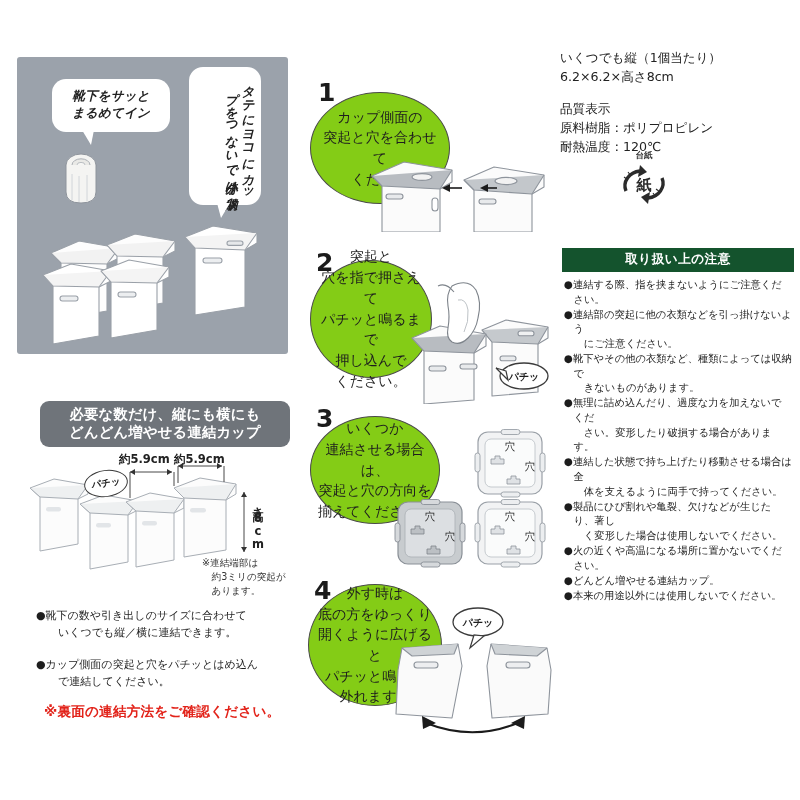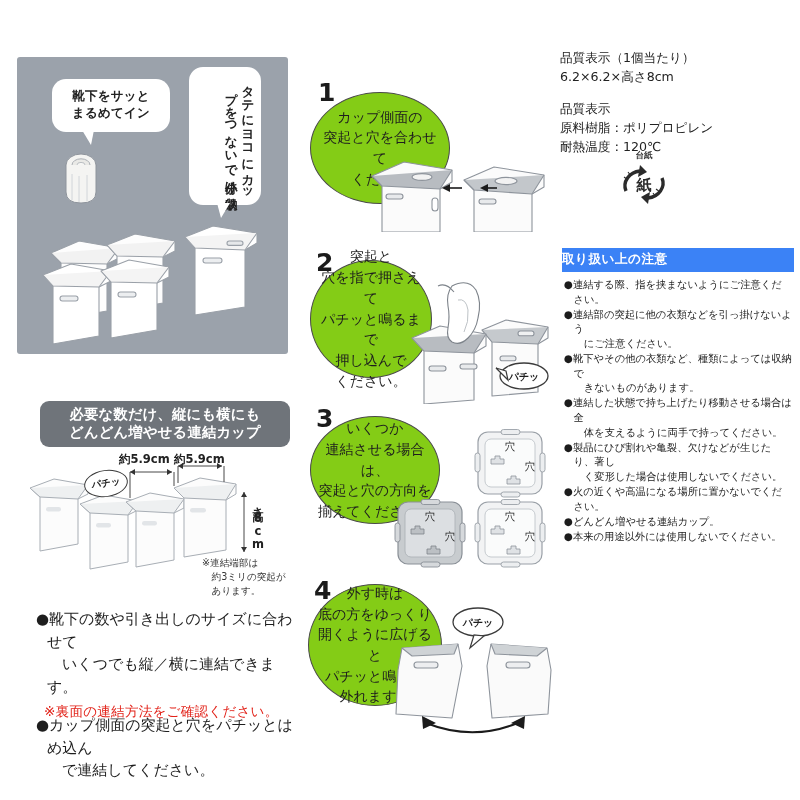--- a/index.html
+++ b/index.html
@@ -14,20 +14,21 @@
 
   
   .abs { position: absolute; }
 
   
   .photo-panel {
     left: 17px; top: 57px; width: 271px; height: 297px;
     background: #9ba2ab;
     border-radius: 3px;
     overflow: hidden;
+    font-style: italic;
   }
 
   .bubble {
     position: absolute;
     background: #ffffff;
     border-radius: 14px;
     color: #222;
     line-height: 1.35;
     text-align: center;
   }
@@ -102,27 +103,27 @@
     color: #222;
     transform: rotate(-8deg);
   }
   .note-small {
     position: absolute; font-size: 9.6px; line-height: 1.45; color: #333;
   }
 
   
   .bullets-left {
     left: 36px; top: 608px; width: 262px;
-    font-size: 15px; line-height: 1.5; color: #1e1e1e;
+    font-size: 11px; line-height: 1.5; color: #1e1e1e;
   }
   .bullets-left .bl { margin-bottom: 1px; text-indent: -11px; padding-left: 11px; }
 
   .red-note {
     left: 44px; top: 703px; width: 256px;
-    color: #e2231a; font-size: 13.6px; font-weight: 400;
+    color: #e2231a; font-size: 13.6px; font-weight: 700;
     letter-spacing: .2px;
   }
 
   
   .mid-title {
     left: 303px; top: 45px;
     font-size: 17.5px; font-weight: 700; color: #2a2a2a; letter-spacing: .4px;
   }
 
   .step { position: absolute; }
@@ -150,21 +151,22 @@
 
   .recycle { left: 614px; top: 150px; width: 60px; }
   .recycle-cap {
     font-size: 8.5px; text-align: center; color: #333; margin-bottom: 1px; font-weight: 600;
   }
 
   .caution-box {
     left: 562px; top: 248px; width: 232px;
   }
   .caution-head {
-    background: #3b82f6; color: #fff;
+    background: #14532d; color: #fff;
+    text-align: center;
     font-size: 12.6px; font-weight: 700;
     padding: 3px 0 4px;
     letter-spacing: .5px;
   }
   .caution-list {
     padding: 5px 2px 0 2px;
     font-size: 10.3px; line-height: 1.42; color: #1c1c1c;
   }
   .caution-list .cl {
     text-indent: -9.5px; padding-left: 9.5px; margin-bottom: 0.5px;
@@ -424,21 +426,21 @@
         <polygon points="82,31 78,44 92,32" fill="#fff" stroke="#3b3b3b" stroke-width="1.2"></polygon>
         <text x="86" y="22" font-size="10" font-weight="bold" text-anchor="middle" font-family="DejaVu Sans, sans-serif" fill="#1e1e1e">パチッ</text>
       </g>
       <path d="M34 119 Q82 138 128 118" stroke="#1b1b1b" stroke-width="2" fill="none"></path>
       <polygon points="30,112 44,119 31,125" fill="#1b1b1b"></polygon>
       <polygon points="133,112 119,119 132,125" fill="#1b1b1b"></polygon>
     </svg>
   </div>
 
   <div class="abs spec">
-    <div>品質表示（1個当たり）</div>
+    <div>いくつでも縦（1個当たり）</div>
     <div>6.2×6.2×高さ8cm</div>
     <div class="sp-gap"></div>
     <div>品質表示</div>
     <div>原料樹脂：ポリプロピレン</div>
     <div>耐熱温度：120℃</div>
   </div>
 
   <div class="abs recycle">
     <div class="recycle-cap">台紙</div>
     <svg width="60" height="42" viewBox="0 0 60 42">
@@ -459,20 +461,22 @@
   </div>
 
   <div class="abs caution-box">
     <div class="caution-head">取り扱い上の注意</div>
     <div class="caution-list">
       <div class="cl" style="white-space:pre-line;">●連結する際、指を挟まないようにご注意ください。</div>
       <div class="cl" style="white-space:pre-line;">●連結部の突起に他の衣類などを引っ掛けないよう
 　にご注意ください。</div>
       <div class="cl" style="white-space:pre-line;">●靴下やその他の衣類など、種類によっては収納で
 　きないものがあります。</div>
+      <div class="cl" style="white-space:pre-line;">●無理に詰め込んだり、過度な力を加えないでくだ
+　さい。変形したり破損する場合があります。</div>
       <div class="cl" style="white-space:pre-line;">●連結した状態で持ち上げたり移動させる場合は全
 　体を支えるように両手で持ってください。</div>
       <div class="cl" style="white-space:pre-line;">●製品にひび割れや亀裂、欠けなどが生じたり、著し
 　く変形した場合は使用しないでください。</div>
       <div class="cl" style="white-space:pre-line;">●火の近くや高温になる場所に置かないでください。</div>
       <div class="cl" style="white-space:pre-line;">●どんどん増やせる連結カップ。</div>
       <div class="cl" style="white-space:pre-line;">●本来の用途以外には使用しないでください。</div>
     </div>
   </div>
 

